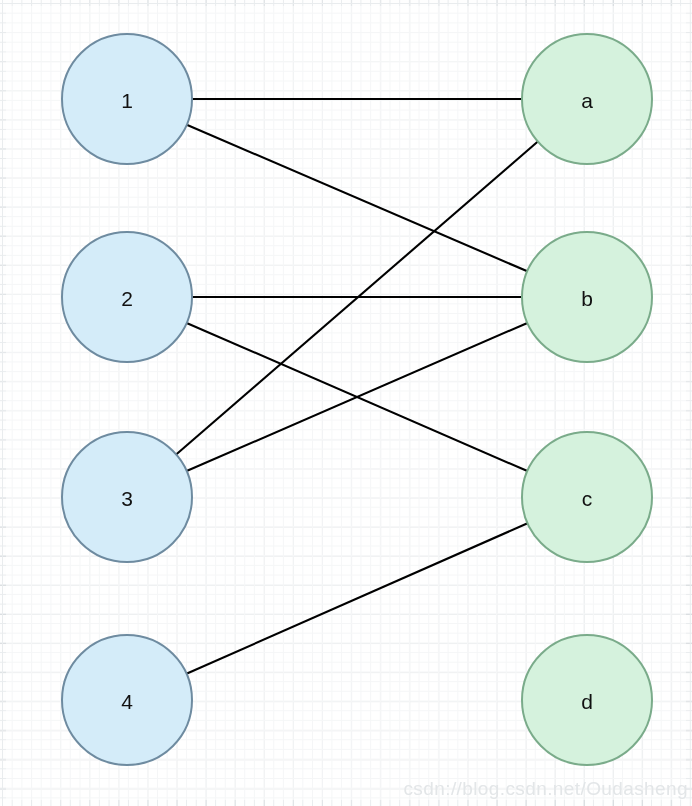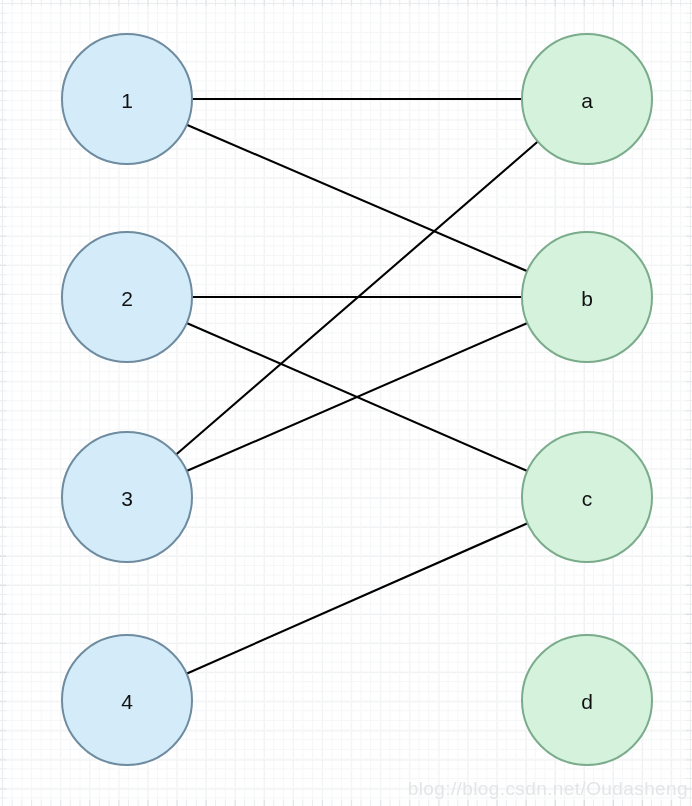--- a/index.html
+++ b/index.html
@@ -134,14 +134,14 @@
         <circle class="node-circle-right" cx="587" cy="497" r="65"></circle>
         <text class="node-label" x="587" y="498">c</text>
       </g>
       <g>
         <circle class="node-circle-right" cx="587" cy="700" r="65"></circle>
         <text class="node-label" x="587" y="701">d</text>
       </g>
     </g>
   </svg>
 
-  <div id="watermark">blog://blog.csdn.net/Oudasheng</div>
+  <div id="watermark">csdn://blog.csdn.net/Oudasheng</div>
 </div>
 
 </body></html>

